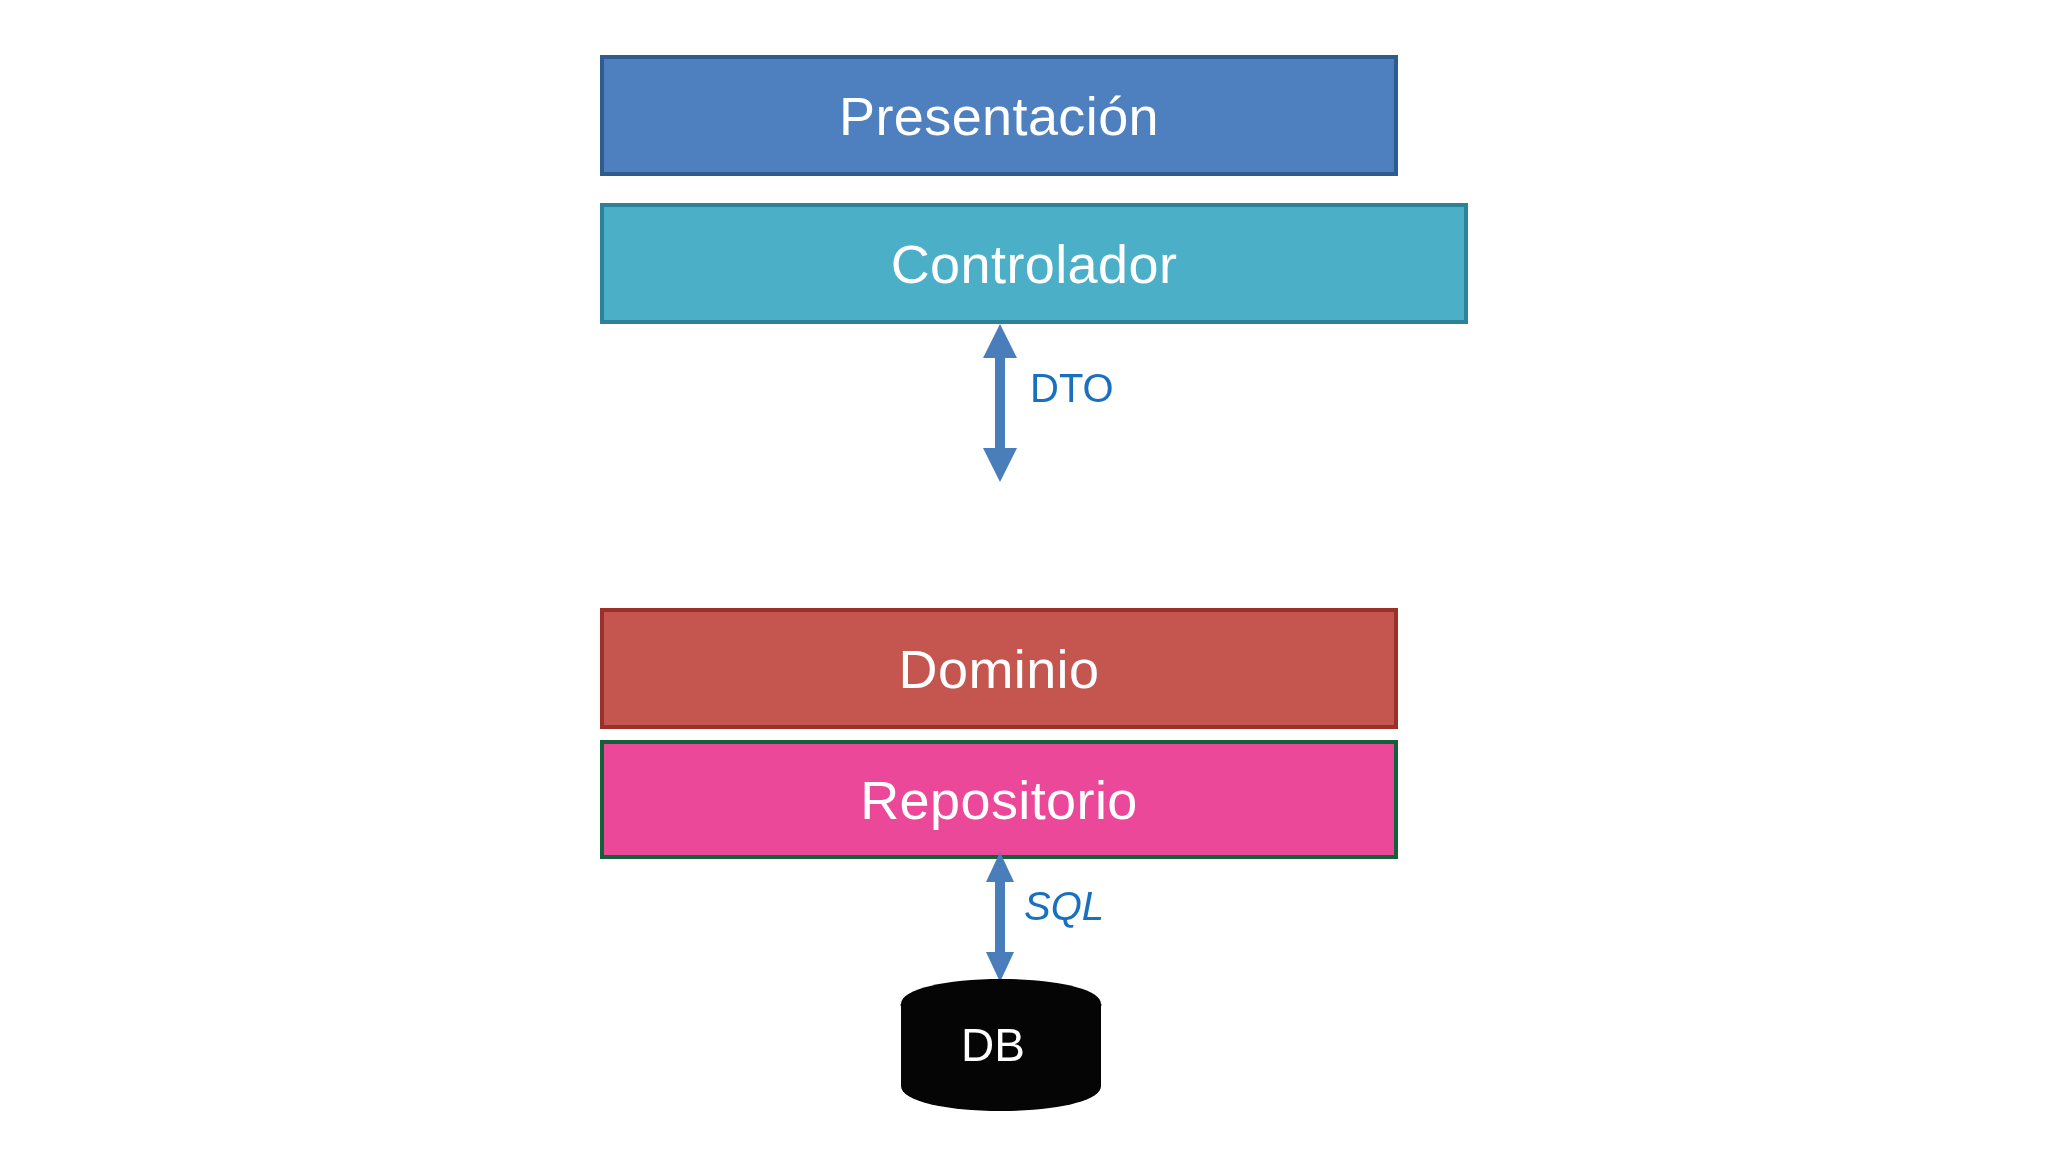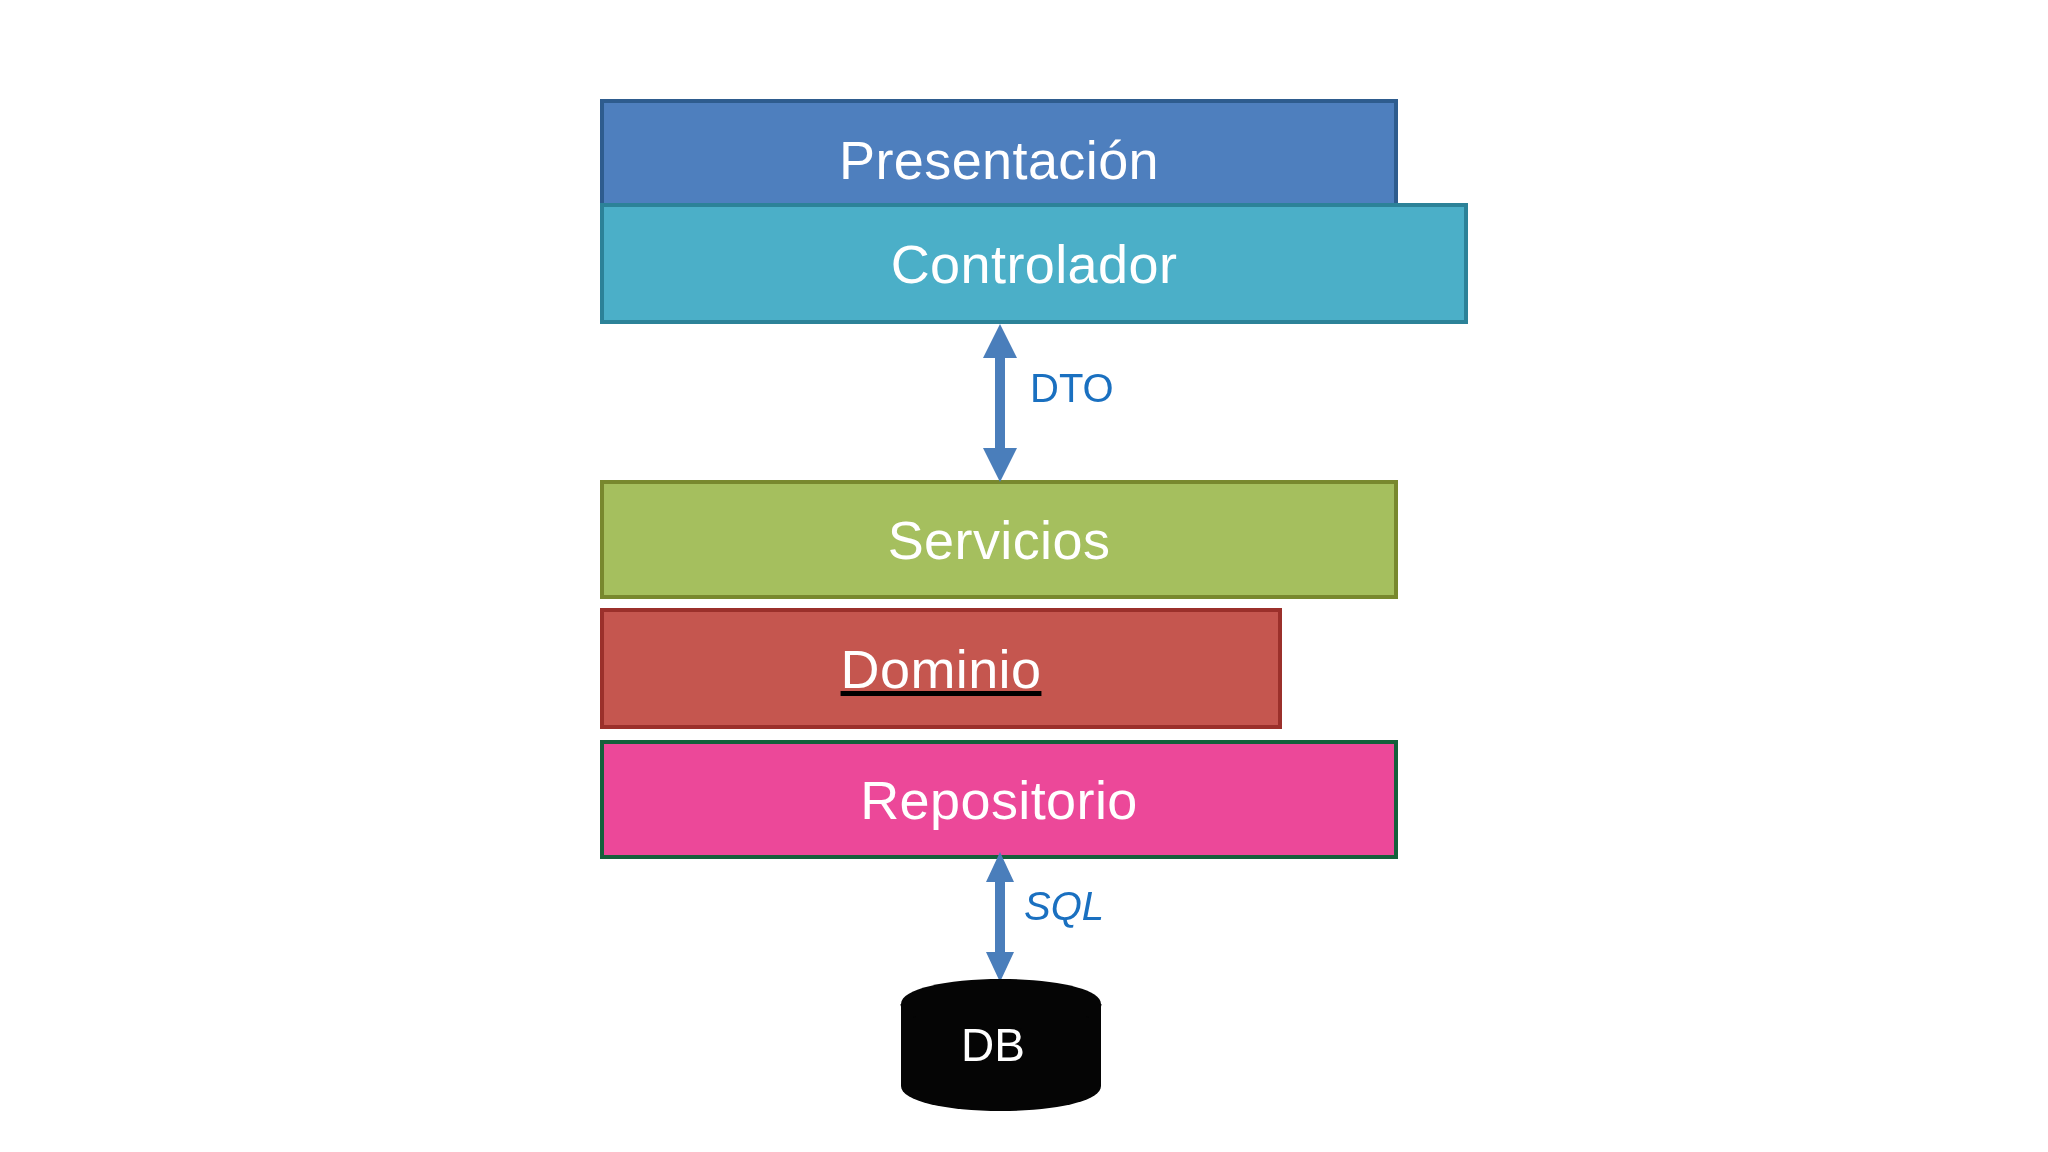--- a/index.html
+++ b/index.html
@@ -40,40 +40,38 @@
     letter-spacing: 0.4px;
     line-height: 1;
     white-space: nowrap;
   }
 
   #box-presentacion {
     left: 600px;  top: 55px;
     width: 798px; height: 121px;
     background: #4E7FBE;
     border-color: #2E5C8E;
-    margin-top: 44px;
   }
   #box-controlador {
     left: 600px;  top: 203px;
     width: 868px; height: 121px;
     background: #4BAFC8;
     border-color: #2C8298;
   }
   #box-servicios {
     left: 600px;  top: 480px;
     width: 798px; height: 119px;
     background: #A5BF5E;
     border-color: #78882E;
   }
   #box-dominio {
     left: 600px;  top: 608px;
-    width: 682px; height: 121px;
+    width: 798px; height: 121px;
     background: #C5564F;
     border-color: #9B302B;
-    text-decoration: underline;
   }
   #box-repositorio {
     left: 600px;  top: 740px;
     width: 798px; height: 119px;
     background: #ec4899;
     border-color: #14603B;
   }
 
   
   .connector {
@@ -141,23 +139,20 @@
 <div id="diagram-canvas">
 
   <div class="layer-box" id="box-presentacion">
     <span class="layer-label">Presentación</span>
   </div>
 
   <div class="layer-box" id="box-controlador">
     <span class="layer-label">Controlador</span>
   </div>
 
-  <div class="layer-box" id="box-servicios">
-    <span class="layer-label">Servicios</span>
-  </div>
 
   <div class="layer-box" id="box-dominio">
     <span class="layer-label">Dominio</span>
   </div>
 
   <div class="layer-box" id="box-repositorio">
     <span class="layer-label">Repositorio</span>
   </div>
 
   <div class="connector" id="connector-dto">

